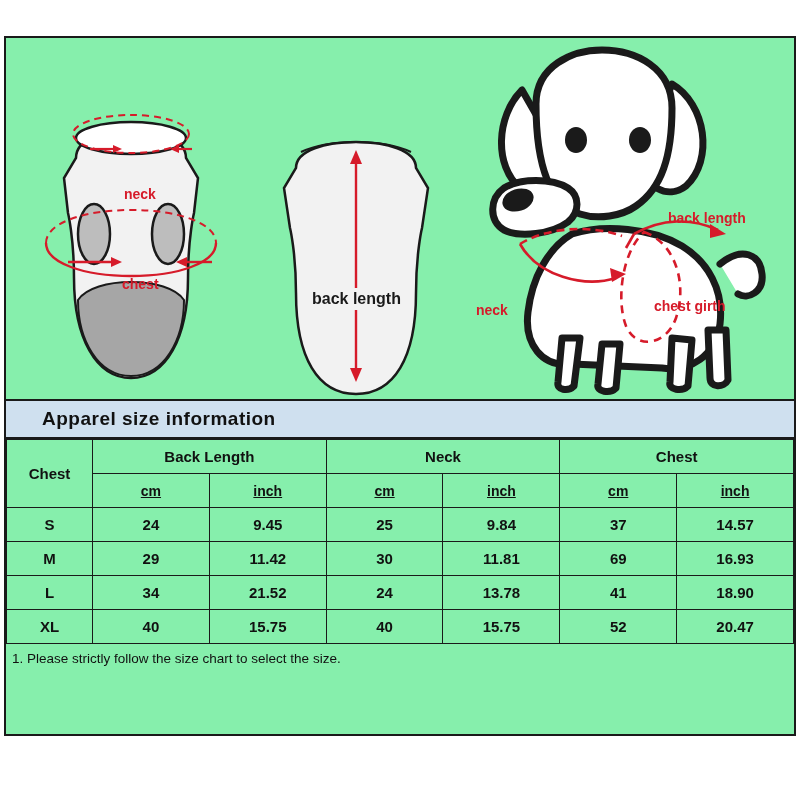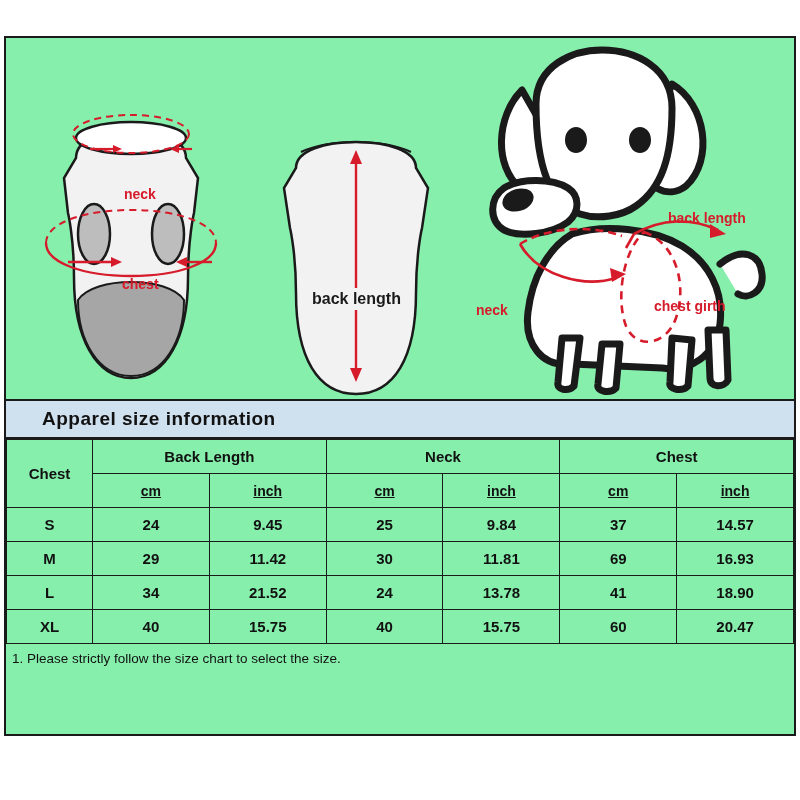--- a/index.html
+++ b/index.html
@@ -252,21 +252,21 @@
           <td>13.78</td>
           <td>41</td>
           <td>18.90</td>
         </tr>
         <tr>
           <td>XL</td>
           <td>40</td>
           <td>15.75</td>
           <td>40</td>
           <td>15.75</td>
-          <td>60</td>
+          <td>52</td>
           <td>20.47</td>
         </tr>
       </tbody>
     </table>
 
     <div class="notes">
       <div>1. Please strictly follow the size chart  to select the size.</div>
     </div>
 
   </div>

